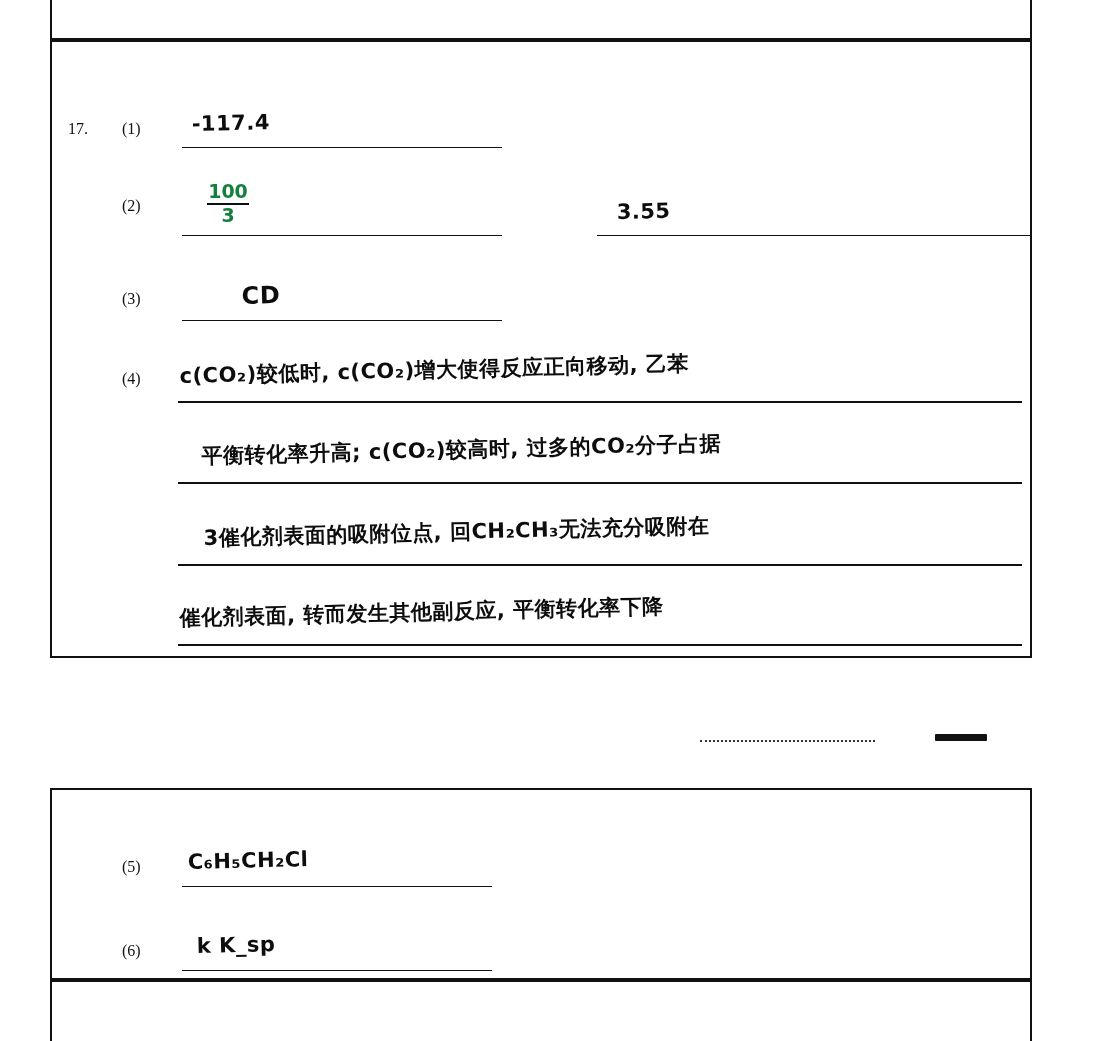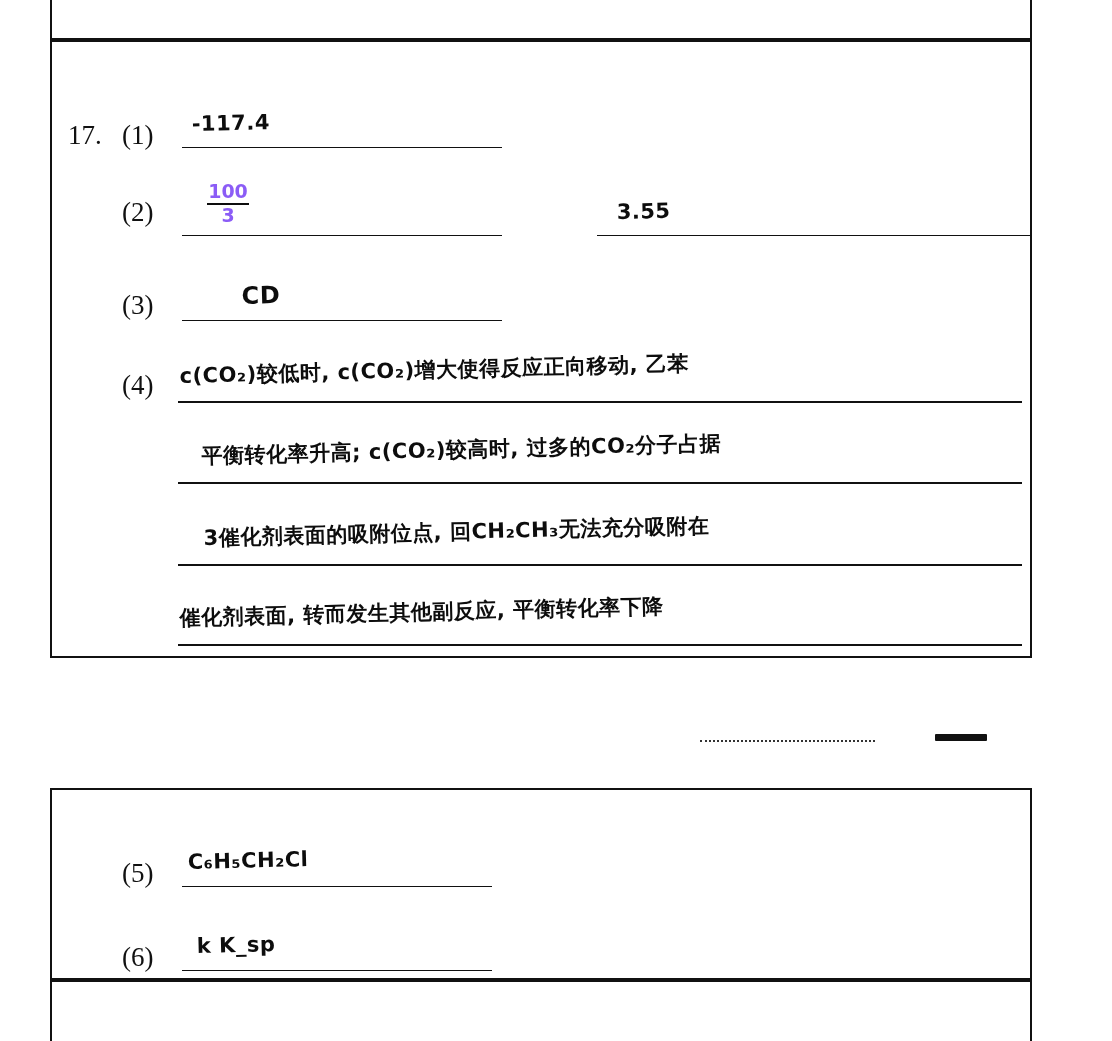--- a/index.html
+++ b/index.html
@@ -33,21 +33,21 @@
     left: 50px; top: 788px; width: 982px; height: 192px;
   }
   #box-bottom {
     left: 50px; top: 980px; width: 982px; height: 100px;
   }
 
   
   .qnum {
     position: absolute;
     font-family: "Liberation Serif", serif;
-    font-size: 27px;
+    font-size: 16px;
     color: #111;
     white-space: nowrap;
   }
 
   
   .ruleline {
     position: absolute;
     height: 0;
     border-bottom: 1.6px solid #111;
   }
@@ -73,21 +73,21 @@
   .hand-lg { font-size: 24px; }
 
   
   .fraction {
     position: absolute;
     text-align: center;
     font-family: "DejaVu Sans", sans-serif;
     font-weight: 700;
     font-size: 19px;
     line-height: 1.05;
-    color: #8b5cf6;
+    color: #15803d;
   }
   .fraction .num { display: block; }
   .fraction .bar {
     display: block;
     border-bottom: 2px solid #0d0d0d;
     width: 100%;
     margin: 1px 0 1px 0;
   }
   .fraction .den { display: block; }
 

